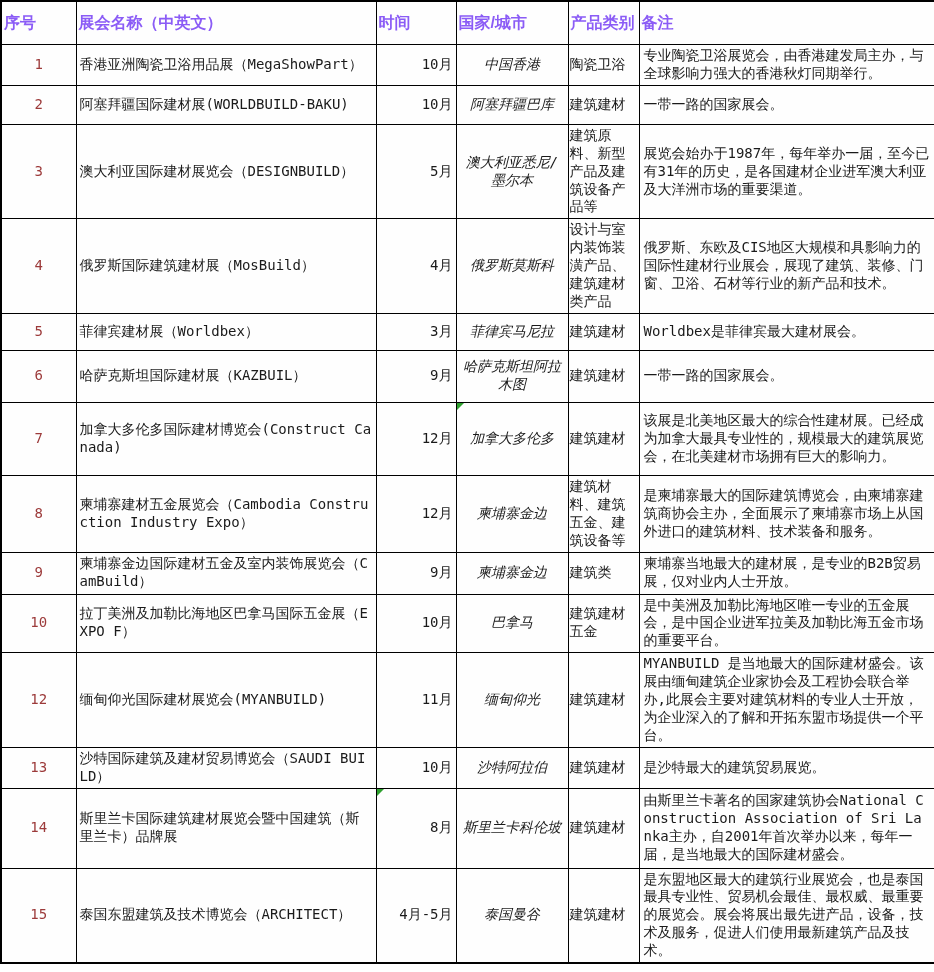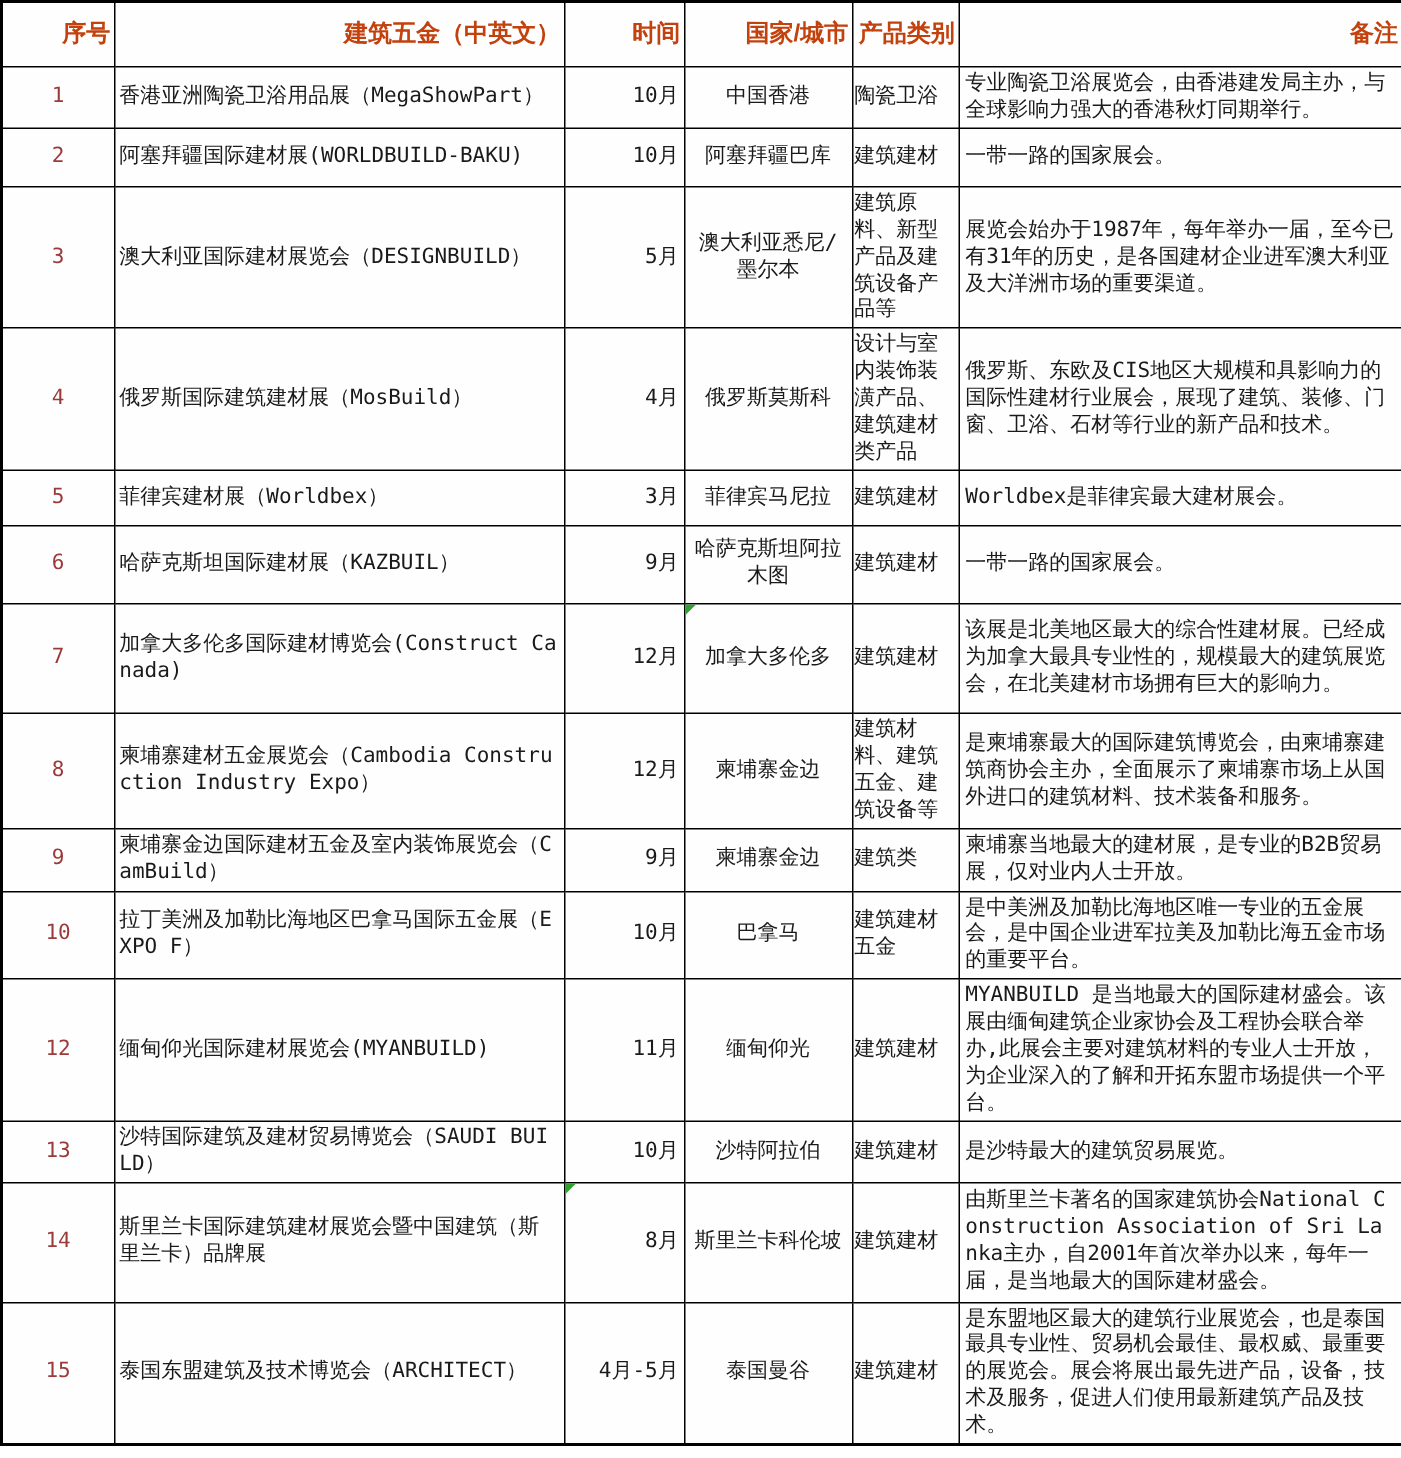--- a/index.html
+++ b/index.html
@@ -13,31 +13,31 @@
     border:2px solid #000;background:#fefefe;
   }
   th,td{
     border:1px solid #000;
     vertical-align:middle;
     word-break:break-all;
     overflow:hidden;
   }
   th{
     font-family:"Liberation Sans","DejaVu Sans",sans-serif;
-    font-size:16px;font-weight:bold;color:#c2410c;
-    height:40px;padding:1px 2px;text-align:right;line-height:1.15;
+    font-size:16px;font-weight:bold;color:#8b5cf6;
+    height:40px;padding:1px 2px;text-align:left;line-height:1.15;
   }
   td{font-size:14px;line-height:1.28;padding:2px 3px;}
   td.cell-no{
     text-align:center;color:#9c3a3a;font-size:14px;
     font-family:"DejaVu Sans Mono","Liberation Mono",monospace;
   }
   td.cell-name{text-align:left;padding:2px 3px;}
   td.cell-time{text-align:right;}
-  td.cell-city{text-align:center;}
+  td.cell-city{text-align:center;font-style:italic;}
   td.cell-category{text-align:left;padding:2px 1px;}
   td.cell-remark{text-align:left;padding:2px 4px;}
   td.rel{position:relative;}
   .green-tri{
     position:absolute;top:0;left:0;width:0;height:0;
     border-top:7px solid #2fa12f;border-right:7px solid transparent;
   }
 </style>
 </head>
 <body>
@@ -47,21 +47,21 @@
     <col style="width:75px">
     <col style="width:300px">
     <col style="width:80px">
     <col style="width:112px">
     <col style="width:71px">
     <col style="width:296px">
   </colgroup>
   <thead>
     <tr>
       <th>序号</th>
-      <th>建筑五金（中英文）</th>
+      <th>展会名称（中英文）</th>
       <th>时间</th>
       <th>国家/城市</th>
       <th>产品类别</th>
       <th>备注</th>
     </tr>
   </thead>
   <tbody>
       <tr style="height: 36px;">
         <td class="cell-no">1</td>
         <td class="cell-name">香港亚洲陶瓷卫浴用品展（MegaShowPart）</td>

